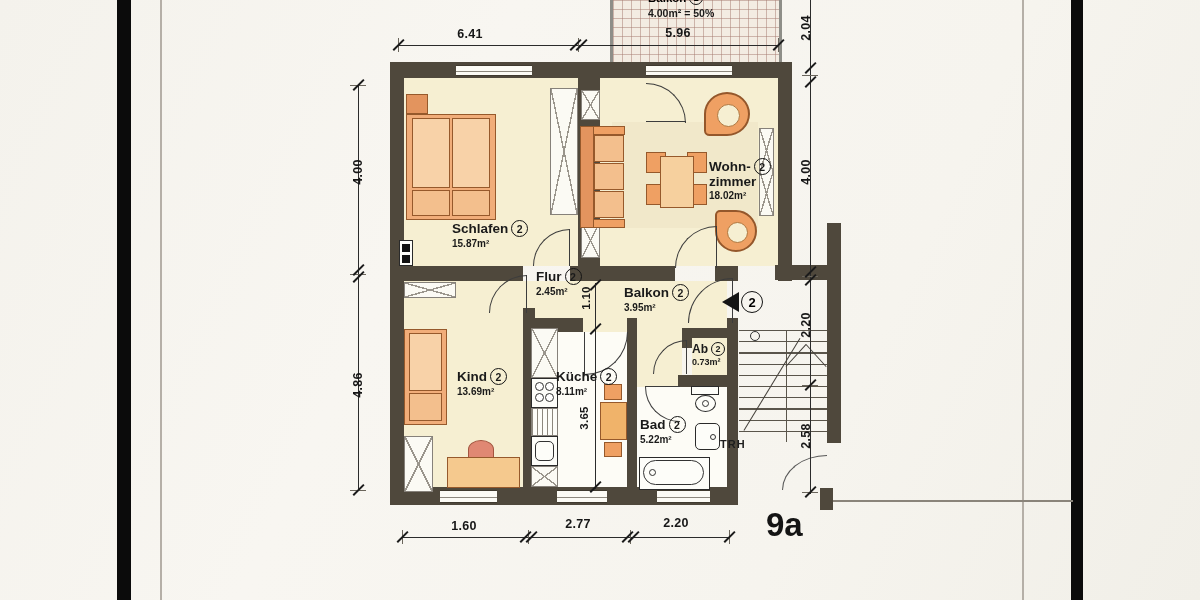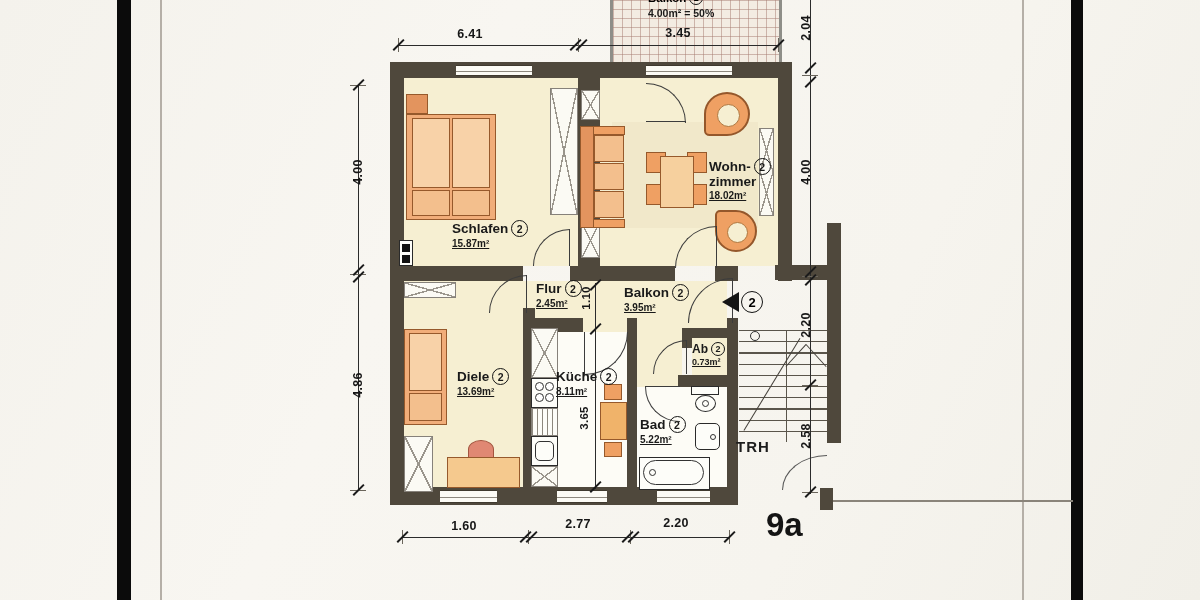--- a/index.html
+++ b/index.html
@@ -28,21 +28,21 @@
   .arc-br{border-bottom:1.3px solid #3c3c3c;border-right:1.3px solid #3c3c3c;border-bottom-right-radius:100% 100%;}
   .arc-bl{border-bottom:1.3px solid #3c3c3c;border-left:1.3px solid #3c3c3c;border-bottom-left-radius:100% 100%;}
   .leaf{position:absolute;background:#3c3c3c;}
   .dline{position:absolute;background:#2b2b2b;}
   .stub{position:absolute;background:#6a655b;}
   .tick{position:absolute;width:15px;height:1.8px;background:#1b1b1b;transform:rotate(-45deg);}
   .dim{position:absolute;width:60px;font-size:12.5px;font-weight:700;color:#161616;text-align:center;letter-spacing:.3px;white-space:nowrap;}
   .dim-v{transform:rotate(-90deg);}
   .room-label{position:absolute;color:#1a1a1a;}
   .rname{font-size:13.5px;font-weight:700;display:flex;align-items:center;gap:3px;white-space:nowrap;}
-  .rarea{font-size:10px;font-weight:700;margin-top:1px;white-space:nowrap;text-decoration:underline;}
+  .rarea{font-size:10px;font-weight:700;margin-top:1px;white-space:nowrap;}
   .circ{display:inline-flex;align-items:center;justify-content:center;width:15px;height:15px;border:1.6px solid #141414;border-radius:50%;font-size:10.5px;font-weight:700;flex:0 0 auto;}
   .circ-sm{width:12px;height:12px;font-size:9px;border-width:1.4px;}
   .circ-big{width:20px;height:20px;font-size:13px;border-width:1.8px;}
   .white-border{border:1.2px solid #2a2a2a;background:#fdfdf9;box-sizing:border-box;}
   .burner{position:absolute;width:9px;height:9px;border:1.1px solid #333;border-radius:50%;box-sizing:border-box;background:#fff;}
   .treads{position:absolute;background-image:repeating-linear-gradient(to bottom,#5a554b 0 1.2px,transparent 1.2px 11.2px);}
   .hatchv{position:absolute;background-color:#fdfdf9;border:1px solid #86817a;box-sizing:border-box;
           background-image:repeating-linear-gradient(to right,#8d887e 0 1px,transparent 1px 5px);}
   .balcony{position:absolute;background-color:#f3ece2;border-left:3px solid #8e8e88;border-right:3px solid #8e8e88;box-sizing:border-box;
            background-image:
@@ -240,21 +240,21 @@
   <div class="tick" style="left:802.5px;top:81.1px;"></div>
   <div class="tick" style="left:802.5px;top:271.1px;"></div>
   <div class="tick" style="left:802.5px;top:279.1px;"></div>
   <div class="tick" style="left:802.5px;top:384.1px;"></div>
   <div class="tick" style="left:802.5px;top:491.1px;"></div>
   <div class="tick" style="left:587.5px;top:284.1px;"></div>
   <div class="tick" style="left:587.5px;top:328.1px;"></div>
   <div class="tick" style="left:587.5px;top:486.1px;"></div>
 
   <div class="dim" style="left:440px;top:27px;">6.41</div>
-  <div class="dim" style="left:648px;top:26px;">3.45</div>
+  <div class="dim" style="left:648px;top:26px;">5.96</div>
   <div class="dim dim-v" style="left:776px;top:21px;">2.04</div>
   <div class="dim dim-v" style="left:776px;top:165px;">4.00</div>
   <div class="dim dim-v" style="left:776px;top:318px;">2.20</div>
   <div class="dim dim-v" style="left:776px;top:429px;">2.58</div>
   <div class="dim dim-v" style="left:328px;top:165px;">4.00</div>
   <div class="dim dim-v" style="left:328px;top:378px;">4.86</div>
   <div class="dim" style="left:434px;top:519px;">1.60</div>
   <div class="dim" style="left:548px;top:517px;">2.77</div>
   <div class="dim" style="left:646px;top:516px;">2.20</div>
   <div class="dim dim-v" style="left:556px;top:292px;font-size:11.5px;">1.10</div>
@@ -270,37 +270,37 @@
   <div class="room-label" style="left:709px;top:158px;">
     <div class="rname">
         <span>Wohn-</span>
         <span class="circ">2</span>
       </div>
     <div class="rname" style="margin-top:-1px;">
         <span>zimmer</span>
       </div>
     <div class="rarea">18.02m²</div>
   </div>
-  <div class="room-label" style="left:536px;top:280px;">
+  <div class="room-label" style="left:536px;top:268px;">
     <div class="rname">
         <span>Flur</span>
         <span class="circ">2</span>
       </div>
     <div class="rarea">2.45m²</div>
   </div>
   <div class="room-label" style="left:624px;top:284px;">
     <div class="rname">
         <span>Balkon</span>
         <span class="circ">2</span>
       </div>
     <div class="rarea">3.95m²</div>
   </div>
   <div class="room-label" style="left:457px;top:368px;">
     <div class="rname">
-        <span>Diele</span>
+        <span>Kind</span>
         <span class="circ">2</span>
       </div>
     <div class="rarea">13.69m²</div>
   </div>
   <div class="room-label" style="left:556px;top:368px;">
     <div class="rname">
         <span>Küche</span>
         <span class="circ">2</span>
       </div>
     <div class="rarea">8.11m²</div>
@@ -318,16 +318,16 @@
         <span class="circ">2</span>
       </div>
     <div class="rarea">5.22m²</div>
   </div>
 
   <div class="abs" style="left:722px;top:292px;width:0;height:0;border-top:10px solid transparent;border-bottom:10px solid transparent;border-right:17px solid #141414;"></div>
   <div class="abs" style="left:741px;top:291px;">
     <span class="circ circ-big">2</span>
   </div>
 
-  <div class="abs" style="left:736px;top:438px;font-size:15px;font-weight:700;color:#1d1d1d;letter-spacing:1px;">TRH</div>
+  <div class="abs" style="left:720px;top:438px;font-size:11px;font-weight:700;color:#1d1d1d;letter-spacing:1px;">TRH</div>
   <div class="abs" style="left:766px;top:506px;font-size:33px;font-weight:700;color:#141414;">9a</div>
 
 </div>
 
 </body></html>

